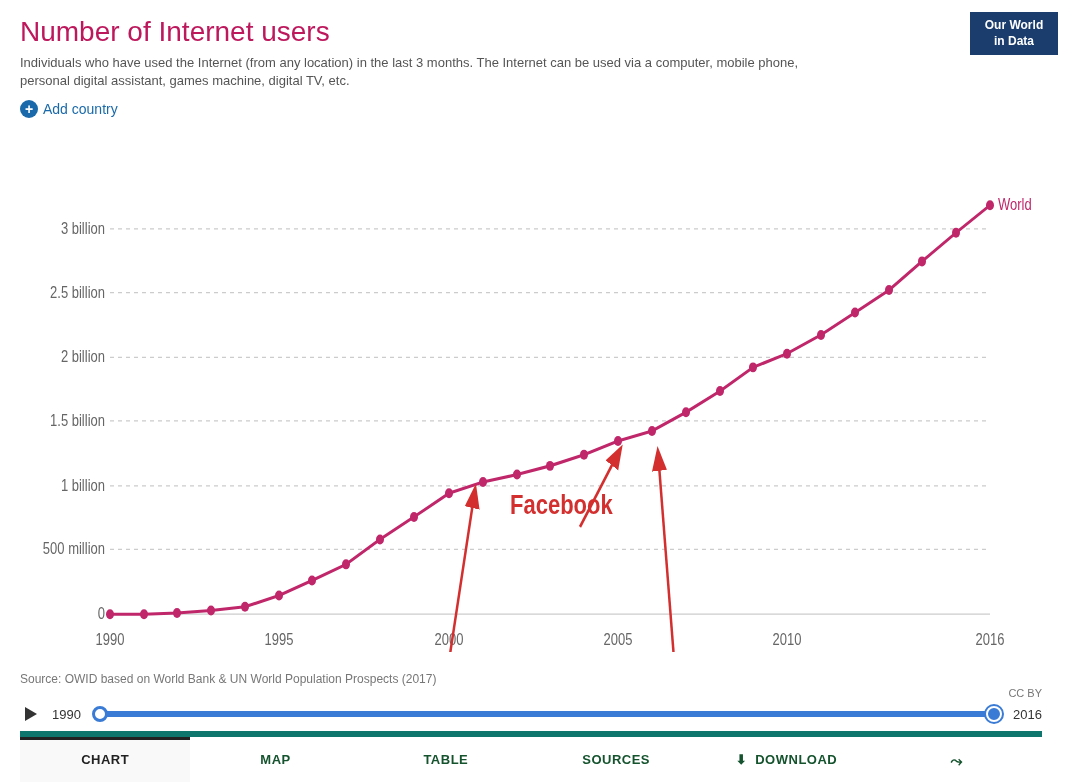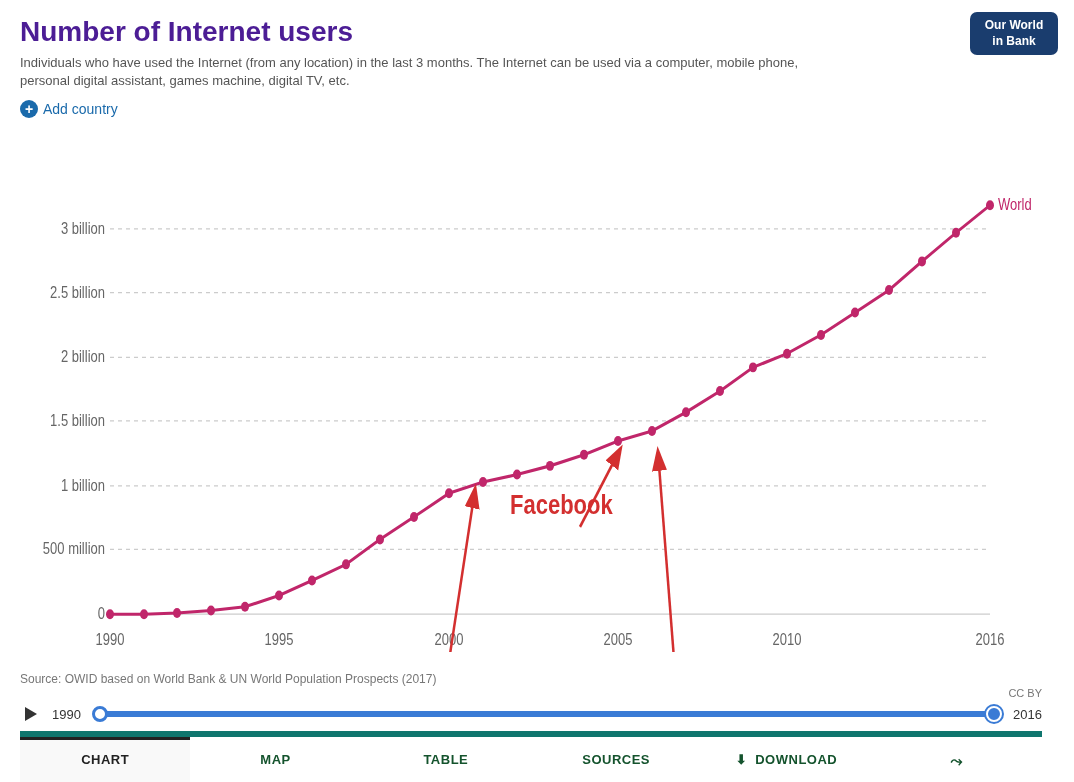--- a/index.html
+++ b/index.html
@@ -1,27 +1,27 @@
 <!DOCTYPE html>
 <html><head>
   <meta charset="utf-8">
   <style>
     * { box-sizing: border-box; margin: 0; padding: 0; }
     body { font-family: 'Helvetica Neue', Arial, sans-serif; background: #fff; width: 1074px; min-height: 782px; overflow: hidden; }
 
     .container { width: 1074px; height: 782px; background: #fff; position: relative; display: flex; flex-direction: column; }
 
     .header { padding: 16px 20px 0 20px; position: relative; }
-    .title { font-size: 28px; font-weight: 700; color: #4c1d95; margin-bottom: 6px; }
+    .title { font-size: 28px; font-weight: 400; color: #be185d; margin-bottom: 6px; }
     .subtitle { font-size: 13px; color: #555; line-height: 1.4; max-width: 820px; }
 
     .owid-logo {
       position: absolute; top: 12px; right: 16px;
       background: #1a3d6e; color: #fff; font-size: 12px; font-weight: bold;
-      padding: 6px 8px; text-align: center; line-height: 1.3; width: 88px; border-radius: 7px;
+      padding: 6px 8px; text-align: center; line-height: 1.3; width: 88px;
     }
 
     .add-country { margin: 10px 20px; display: flex; align-items: center; gap: 5px; color: #1a6aab; font-size: 14px; cursor: pointer; width: fit-content; }
     .add-country .plus-icon { width: 18px; height: 18px; border-radius: 50%; background: #1a6aab; color: #fff; display: flex; align-items: center; justify-content: center; font-size: 14px; font-weight: bold; flex-shrink: 0; }
 
     .chart-area { flex: 1; position: relative; margin: 0 20px; }
 
     .bottom-controls { padding: 6px 32px 0 20px; }
     .source-row { display: flex; justify-content: space-between; align-items: center; font-size: 12px; color: #777; margin-bottom: 4px; }
     .cc-by { font-size: 11px; color: #777; margin-top: 29px; }
@@ -45,21 +45,21 @@
 </head>
 <body>
 
 <div class="container">
 
   <div class="header">
     <h1 class="title">Number of Internet users</h1>
     <p class="subtitle">Individuals who have used the Internet (from any location) in the last 3 months. The Internet can be used via a computer, mobile phone, personal digital assistant, games machine, digital TV, etc.</p>
     <div class="owid-logo">
       <span>Our World</span><br>
-      <span>in Bank</span>
+      <span>in Data</span>
     </div>
   </div>
 
   <div class="add-country">
     <div class="plus-icon">+</div>
     <span>Add country</span>
   </div>
 
   <div class="chart-area">
     <svg width="100%" height="100%" viewBox="0 0 1034 420" preserveAspectRatio="none">

